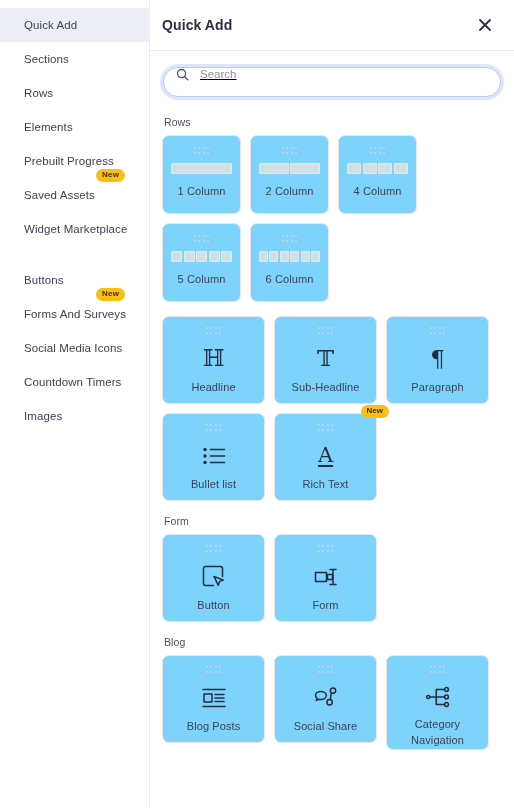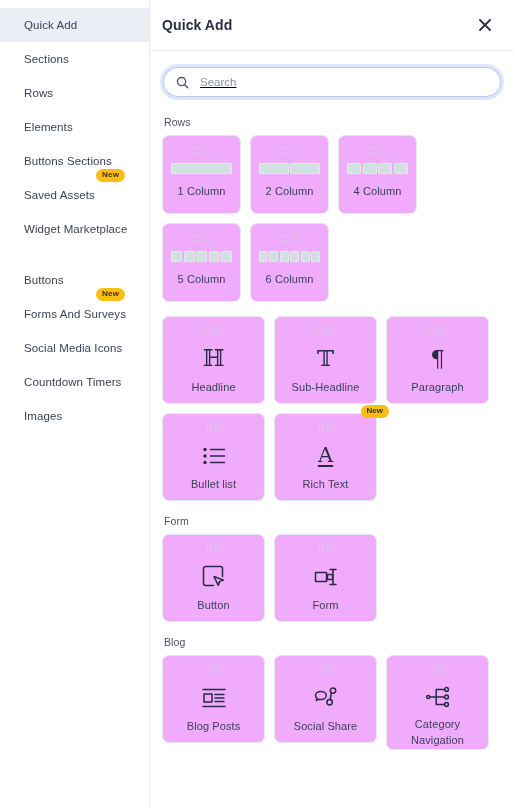--- a/index.html
+++ b/index.html
@@ -81,21 +81,21 @@
   }
 
   
   .search-wrap {
     position: relative;
     height: 30px;
     border: 1px solid #b9c7ef;
     border-radius: 15px;
     background: #fff;
     box-shadow: 0 0 0 3px #dde5fa;
-    display: flex; align-items: center;
+    display: flex; align-items: flex-start;
     margin: 3px 1px 19px 1px;
     text-decoration: underline;
   }
   .search-icon { margin-left: 12px; display: flex; color: #4a5066; }
   .search-input {
     border: 0; outline: 0;
     flex: 1 1 auto;
     font-family: "Liberation Sans", sans-serif;
     font-size: 11.5px;
     color: #3c4257;
@@ -110,21 +110,21 @@
   .group-label {
     font-size: 10.5px;
     color: #4c5163;
     margin: 0 0 7px 2px;
     letter-spacing: .1px;
   }
   .grid { display: flex; flex-wrap: wrap; gap: 9px; }
 
   .card {
     position: relative;
-    background: #f0abfc;
+    background: #7dd3fc;
     border: 1px solid #e6e7ec;
     border-radius: 7px;
     cursor: pointer;
   }
   .card-badge {
     position: absolute;
     top: -9px; right: -13px;
     background: #fbbf13;
     color: #3d3000;
     font-size: 8px;
@@ -208,21 +208,21 @@
       <div class="side-item">
         <span>Sections</span>
       </div>
       <div class="side-item">
         <span>Rows</span>
       </div>
       <div class="side-item">
         <span>Elements</span>
       </div>
       <div class="side-item">
-        <span>Buttons Sections</span>
+        <span>Prebuilt Progress</span>
       </div>
       <div class="side-item">
         <span class="side-badge">New</span>
         <span>Saved Assets</span>
       </div>
       <div class="side-item">
         <span>Widget Marketplace</span>
       </div>
       <div class="side-item gap-before">
         <span>Buttons</span>

